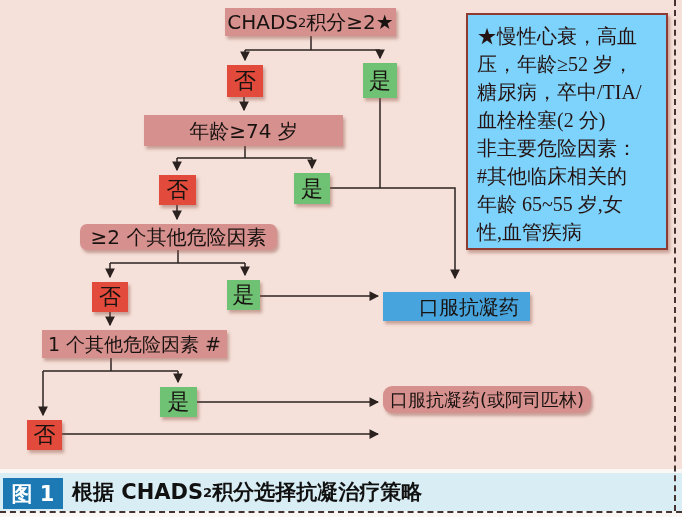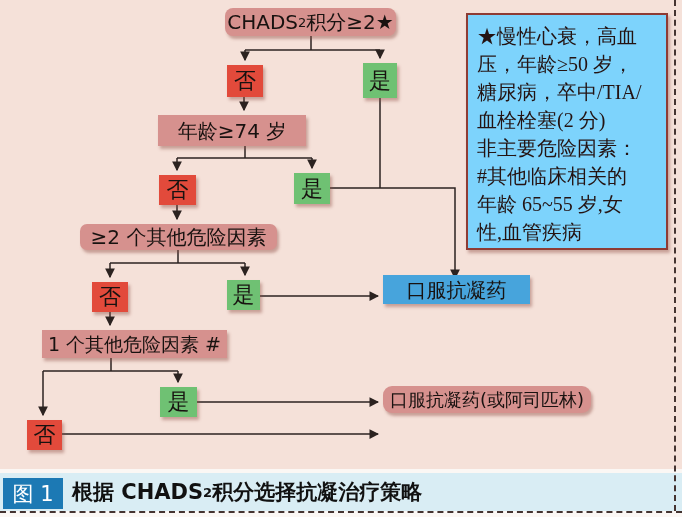--- a/index.html
+++ b/index.html
@@ -29,21 +29,21 @@
     font-family:"Liberation Serif","DejaVu Serif",serif;
     font-size:20px;line-height:28px;overflow:hidden;
   }
   #caption-bar{
     position:absolute;left:0;top:469px;width:682px;height:42px;
     background:#d9edf4;border-top:4px solid #fbf7f4;box-sizing:border-box;
   }
   #caption-badge{
     position:absolute;left:3px;top:5px;width:60px;height:31px;
     background:#1c79b4;color:#fff;display:flex;align-items:center;justify-content:center;
-    font-size:21px;font-weight:normal;
+    font-size:21px;font-weight:bold;
   }
   #caption-text{
     position:absolute;left:72px;top:0;height:38px;display:flex;align-items:center;
     color:#111;font-size:21px;font-weight:bold;white-space:nowrap;
   }
   #caption-text sub{font-size:13px;font-weight:bold;}
   #bottom-dash{position:absolute;left:0;top:511px;width:682px;border-top:2px dashed #443330;}
   #right-dash{position:absolute;left:674px;top:0;height:511px;border-left:2px dashed #443330;}
 </style>
 </head>
@@ -80,51 +80,51 @@
         <path d="M110,312 V325" marker-end="url(#arr)"></path>
         <path d="M111,358 V371"></path>
         <path d="M43,371 H178"></path>
         <path d="M178,371 V382" marker-end="url(#arr)"></path>
         <path d="M43,371 V415" marker-end="url(#arr)"></path>
         <path d="M197,402 H378" marker-end="url(#arr)"></path>
         <path d="M62,434 H378" marker-end="url(#arr)"></path>
       </g>
     </svg>
 
-    <div class="box pink" style="left:225px;top:8px;width:171px;height:28px;border-radius:8px;">
+    <div class="box pink" style="left:225px;top:8px;width:171px;height:28px;">
       <span>CHADS</span>
         <sub>2</sub>
         <span>积分≥2★</span>
     </div>
 
     <div class="box red decision" style="left:227px;top:65px;width:36px;height:32px;">否</div>
     <div class="box green decision" style="left:363px;top:63px;width:34px;height:35px;">是</div>
 
-    <div class="box pink" style="left:158px;top:115px;width:148px;height:31px;">年龄≥74 岁</div>
+    <div class="box pink" style="left:144px;top:115px;width:199px;height:31px;">年龄≥74 岁</div>
 
     <div class="box red decision" style="left:159px;top:175px;width:37px;height:30px;">否</div>
     <div class="box green decision" style="left:294px;top:173px;width:36px;height:31px;">是</div>
 
     <div class="box pink" style="left:80px;top:224px;width:197px;height:26px;border-radius:7px;">≥2 个其他危险因素</div>
 
     <div class="box red decision" style="left:92px;top:282px;width:36px;height:30px;">否</div>
     <div class="box green decision" style="left:227px;top:280px;width:33px;height:30px;">是</div>
 
-    <div class="box blue" style="left:383px;top:275px;width:147px;height:29px;">口服抗凝药</div>
+    <div class="box blue" style="left:383px;top:292px;width:122px;height:29px;padding-left:25px;">口服抗凝药</div>
 
     <div class="box pink" style="left:10px;top:330px;width:185px;height:28px;font-size:19px;margin-left:32px;">1 个其他危险因素 #</div>
 
     <div class="box green decision" style="left:160px;top:387px;width:37px;height:30px;">是</div>
     <div class="box red decision" style="left:27px;top:420px;width:35px;height:30px;">否</div>
 
     <div class="box pink" style="left:383px;top:386px;width:208px;height:27px;font-size:18px;border-radius:9px;">口服抗凝药(或阿司匹林)</div>
 
     <div id="legend-note">
       <div>★慢性心衰，高血</div>
-      <div>压，年龄≥50 岁，</div>
+      <div>压，年龄≥52 岁，</div>
       <div>糖尿病，卒中/TIA/</div>
       <div>血栓栓塞(2 分)</div>
       <div>非主要危险因素：</div>
       <div>#其他临床相关的</div>
       <div>年龄 65~55 岁,女</div>
       <div>性,血管疾病</div>
     </div>
   </div>
 
   <div id="caption-bar">

